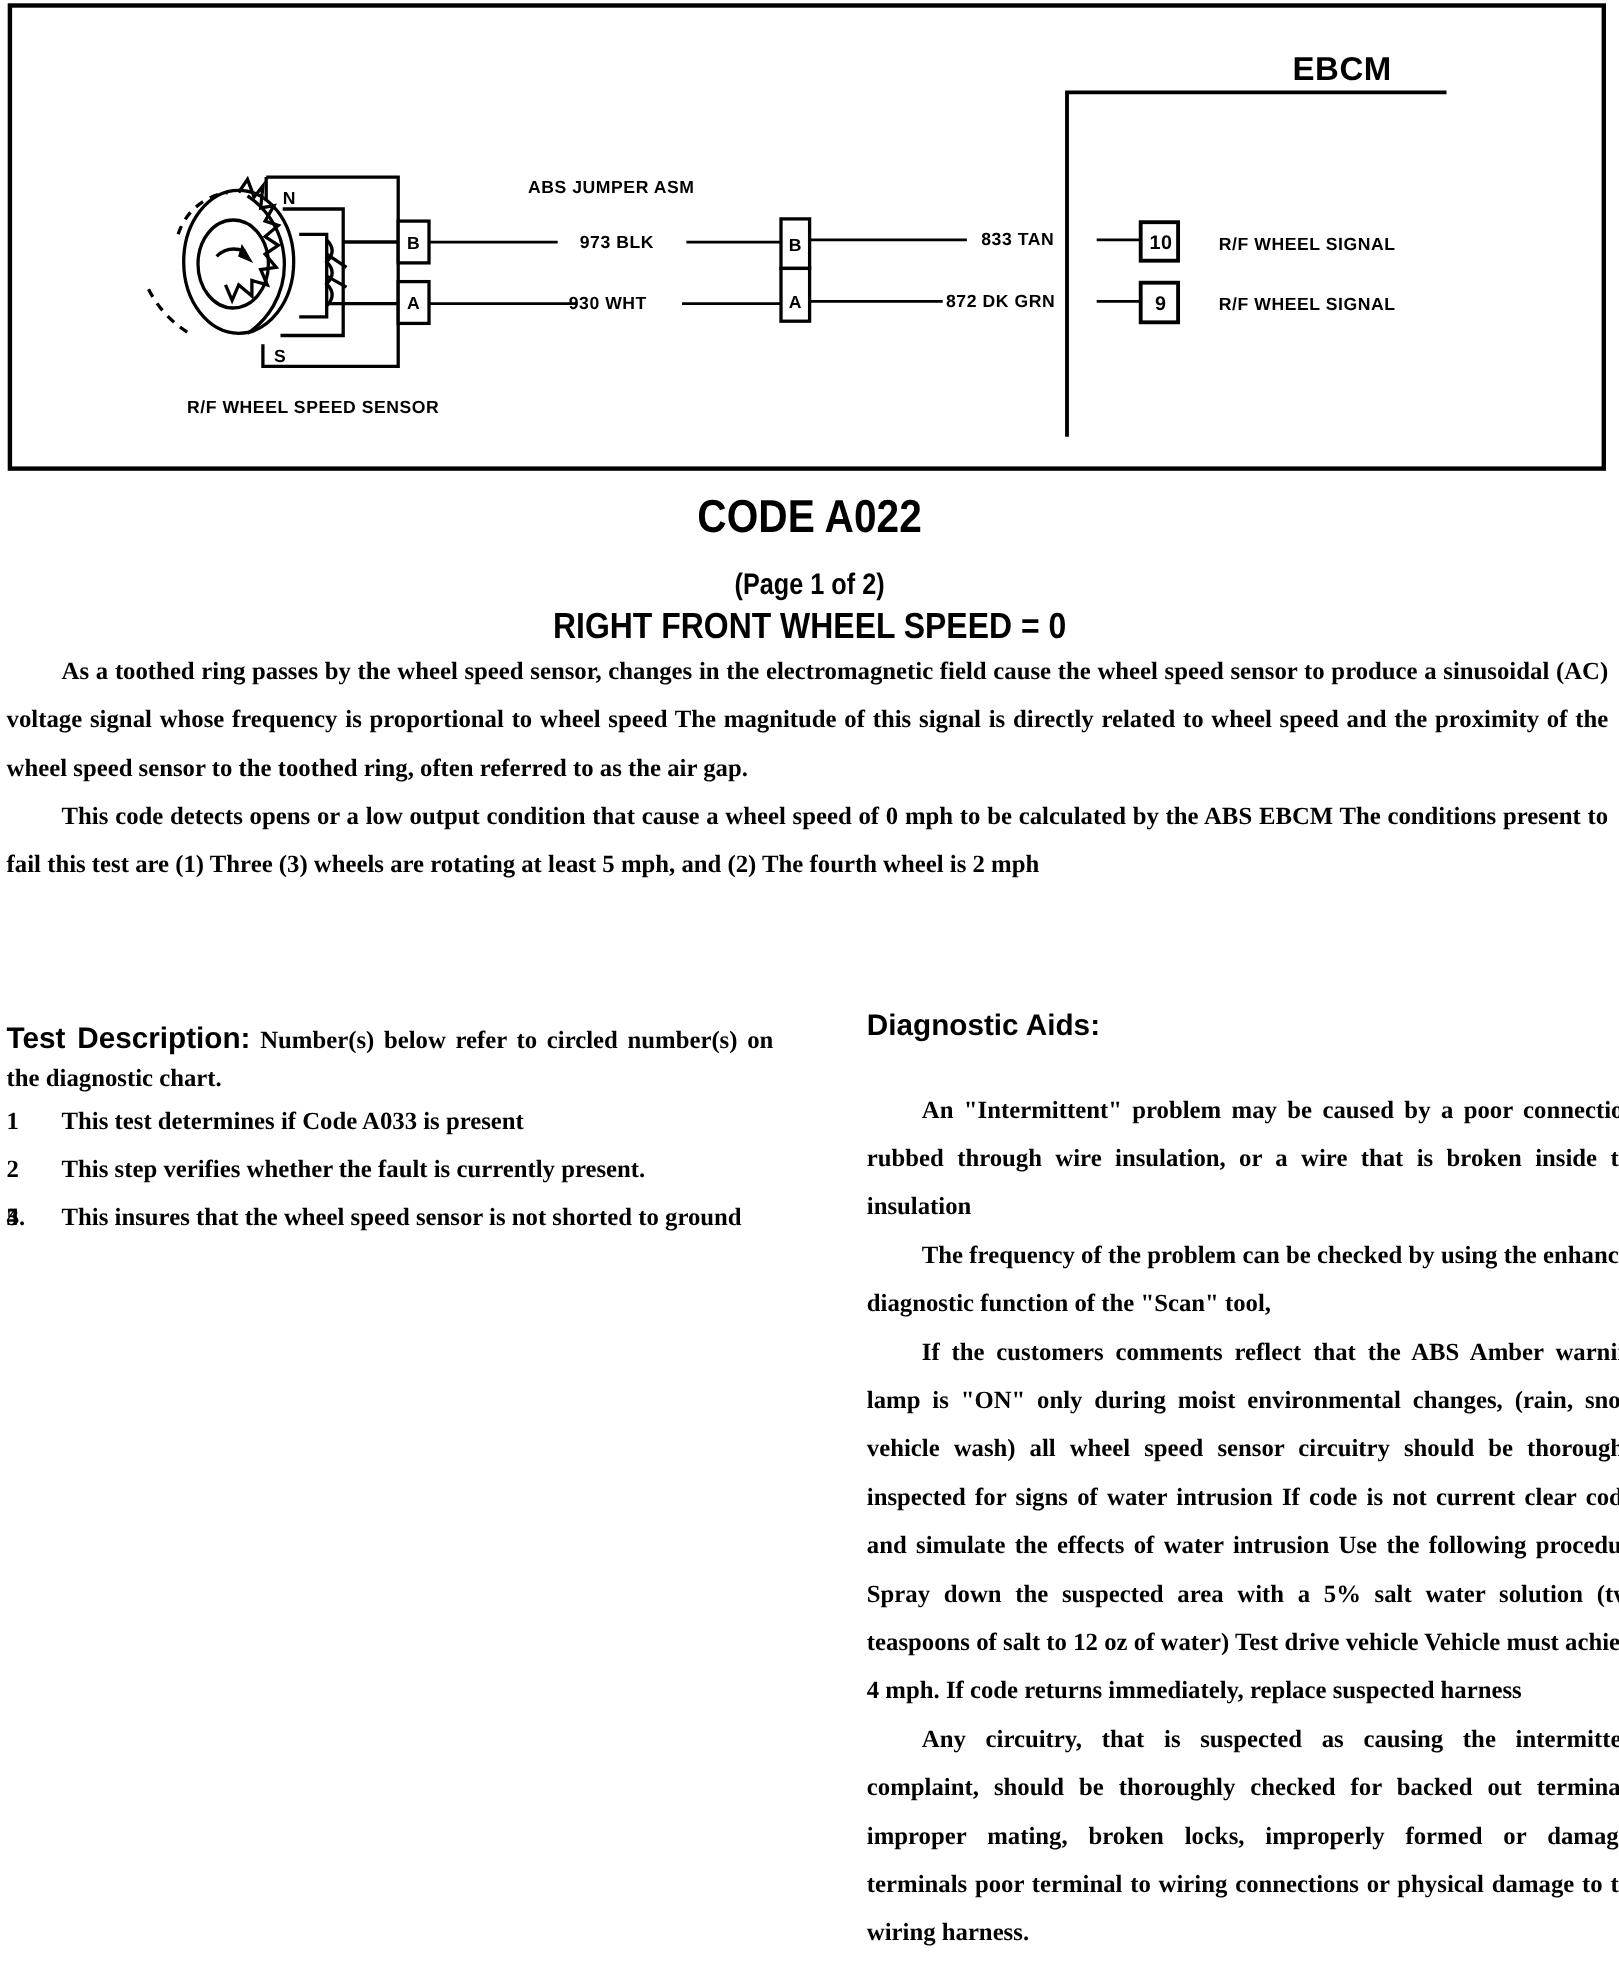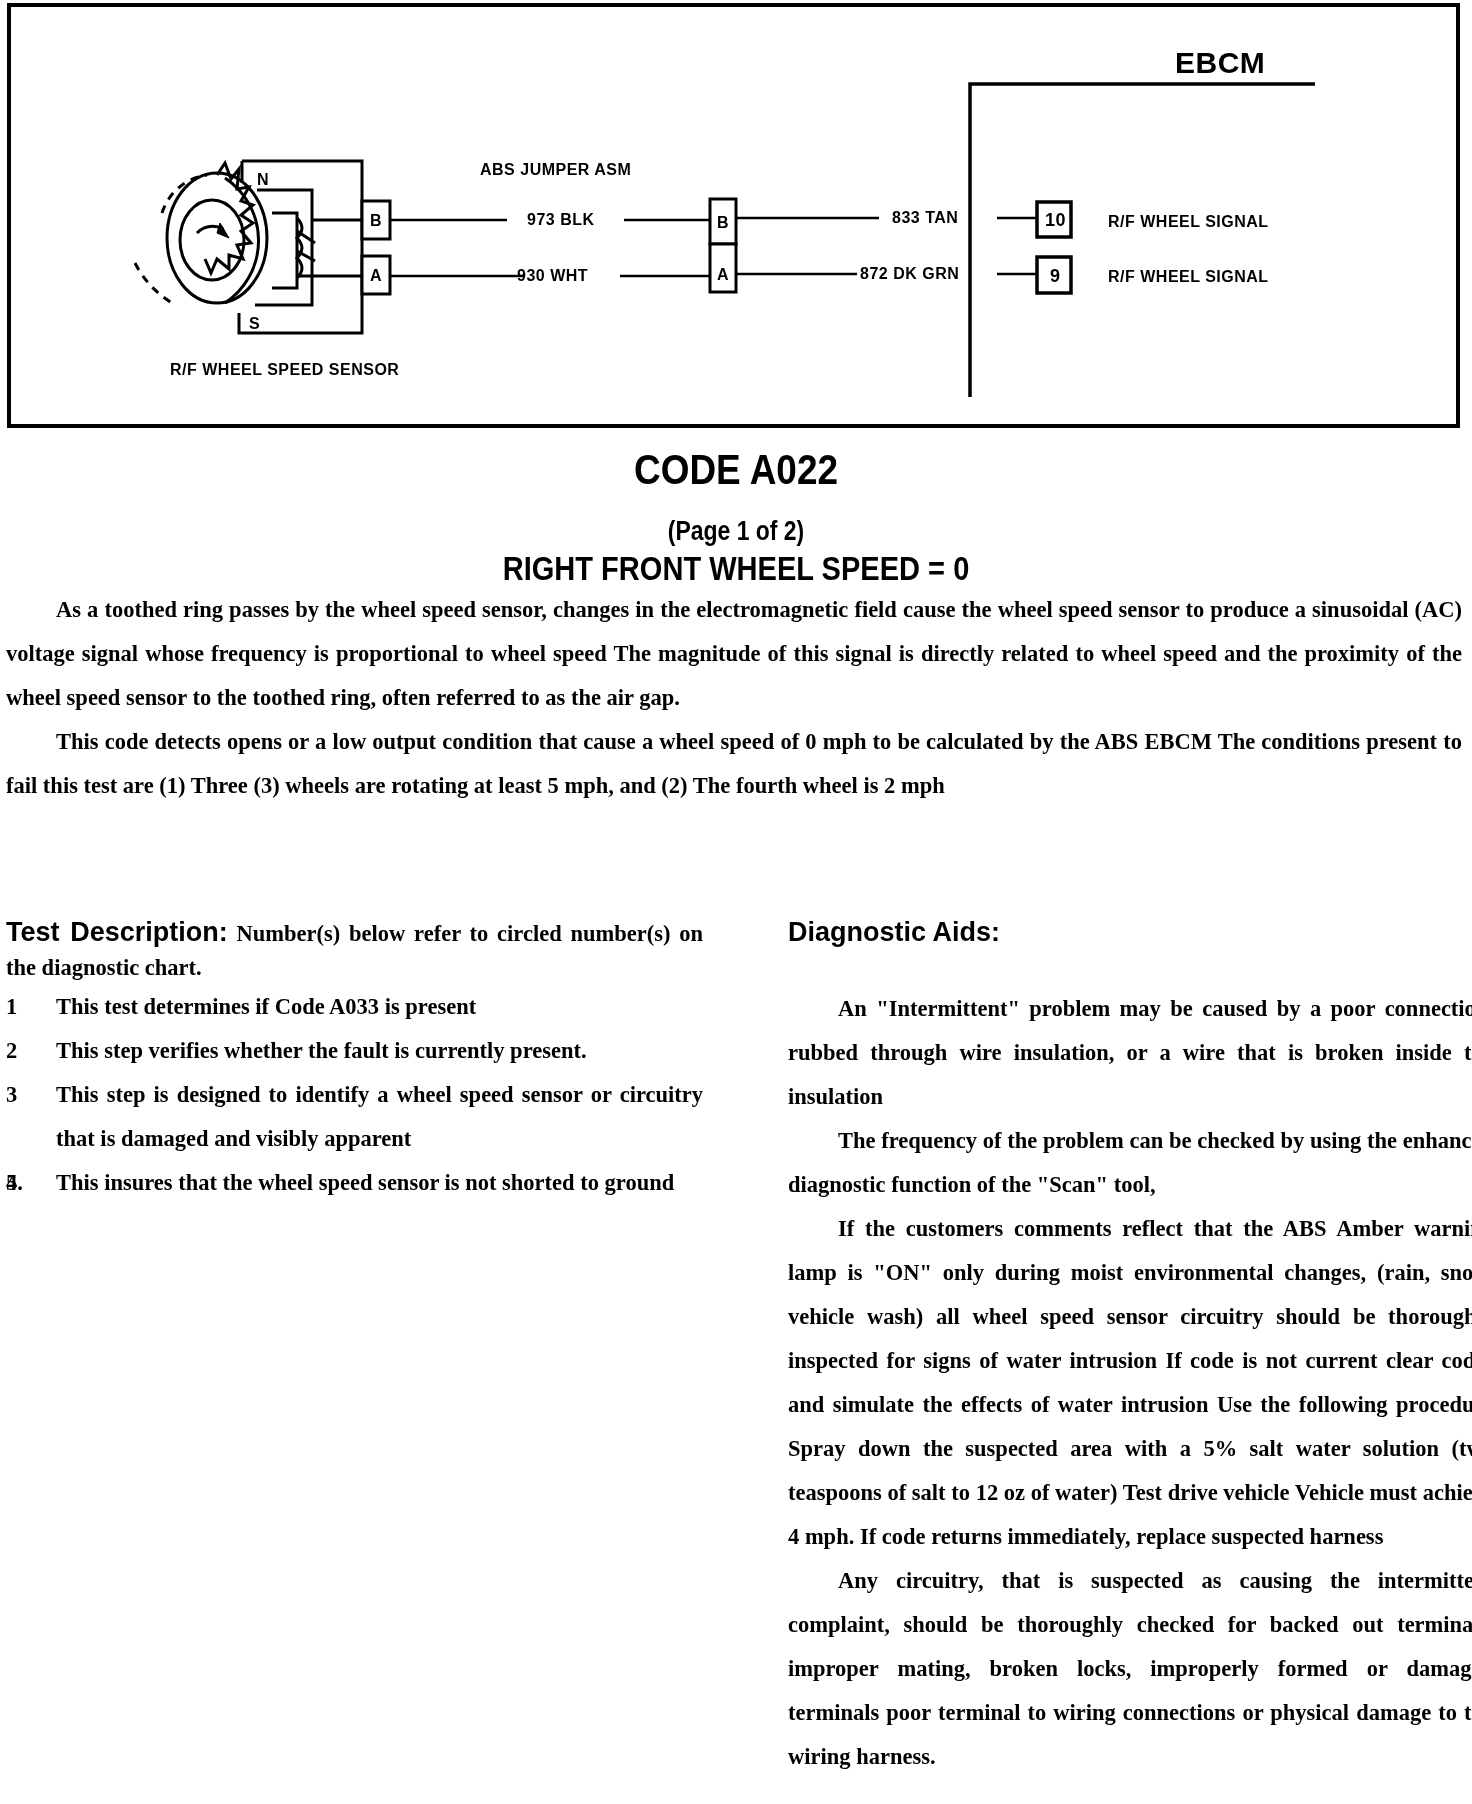--- a/index.html
+++ b/index.html
@@ -10,21 +10,21 @@
   .title { position: absolute; left: 0; width: 1472px; text-align: center; font-family: "Liberation Sans", sans-serif; font-weight: bold; }
   .code-title { top: 446px; font-size: 42px; transform: scaleX(0.88); }
   .page-of { top: 516px; font-size: 27px; transform: scaleX(0.85); }
   .subtitle { top: 550px; font-size: 33px; transform: scaleX(0.88); }
   .heading { font-family: "Liberation Sans", sans-serif; font-weight: bold; font-size: 27px; }
   .body-text { font-family: "Liberation Serif", serif; font-weight: bold; font-size: 22.5px; line-height: 44px; text-align: justify; }
   .body-text p { margin: 0; text-indent: 50px; }
   .circuit { position: absolute; left: 6px; top: 588px; width: 1456px; }
   .circuit .heading { line-height: 34px; }
   .test { position: absolute; left: 6px; top: 915px; width: 697px; }
-  .test .lead { line-height: 34px; }
+  .test .lead { line-height: 34px; margin-top: 12px; }
   .test .lead .heading { font-size: 27px; }
   .test ol { list-style: none; margin: 0; padding: 0; }
   .test li { position: relative; padding-left: 50px; }
   .test li .num { position: absolute; left: 0; top: 0; }
   .aids { position: absolute; left: 788px; top: 915px; width: 706px; }
   .aids .heading { display: block; line-height: 34px; margin-bottom: 38px; }
   .aids p.gap { }
 </style>
 </head>
 <body>
@@ -118,21 +118,21 @@
 </div>
 
 <div class="test">
   <div class="body-text lead">
     <span class="heading">Test Description:</span>
     <span>Number(s) below refer to circled number(s) on the diagnostic chart.</span>
   </div>
   <ol class="body-text">
     <li><span class="num">1</span><span>This test determines if Code A033 is present</span></li>
     <li><span class="num">2</span><span>This step verifies whether the fault is currently present.</span></li>
-    <li><span class="num">3</span><span>This step is designed to identify a wheel speed sensor or circuitry that is damaged and visibly apparent</span></li>
+    <li><span class="num">3</span></li>
     <li><span class="num">4.</span></li>
     <li><span class="num">5</span><span>This insures that the wheel speed sensor is not shorted to ground</span></li>
   </ol>
 </div>
 
 <div class="aids">
   <span class="heading">Diagnostic Aids:</span>
   <div class="body-text">
     <p>An "Intermittent" problem may be caused by a poor connection, rubbed through wire insulation, or a wire that is broken inside the insulation</p>
     <p>The frequency of the problem can be checked by using the enhanced diagnostic function of the "Scan" tool,</p>

